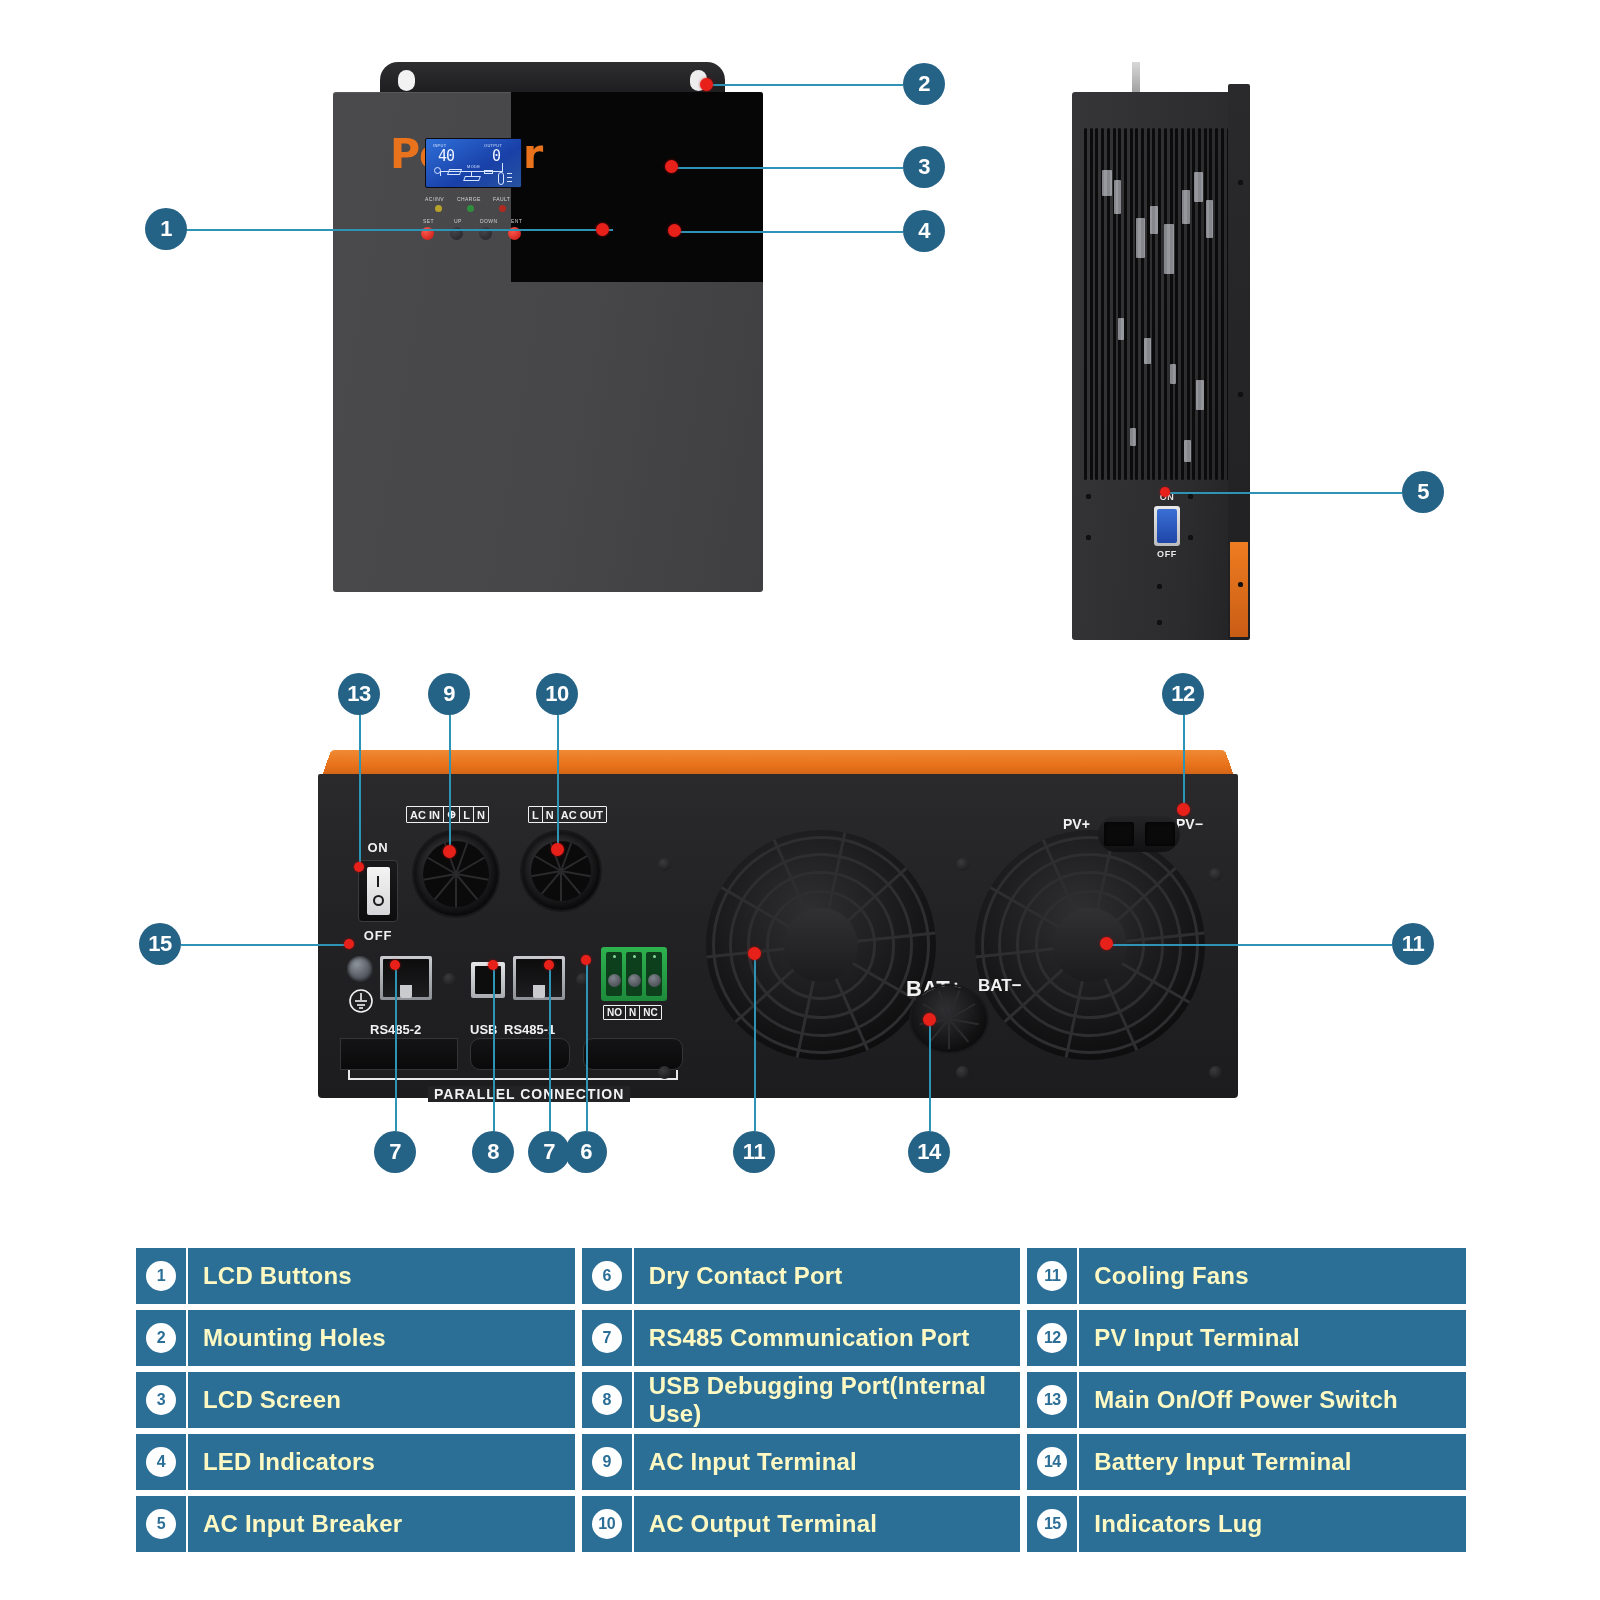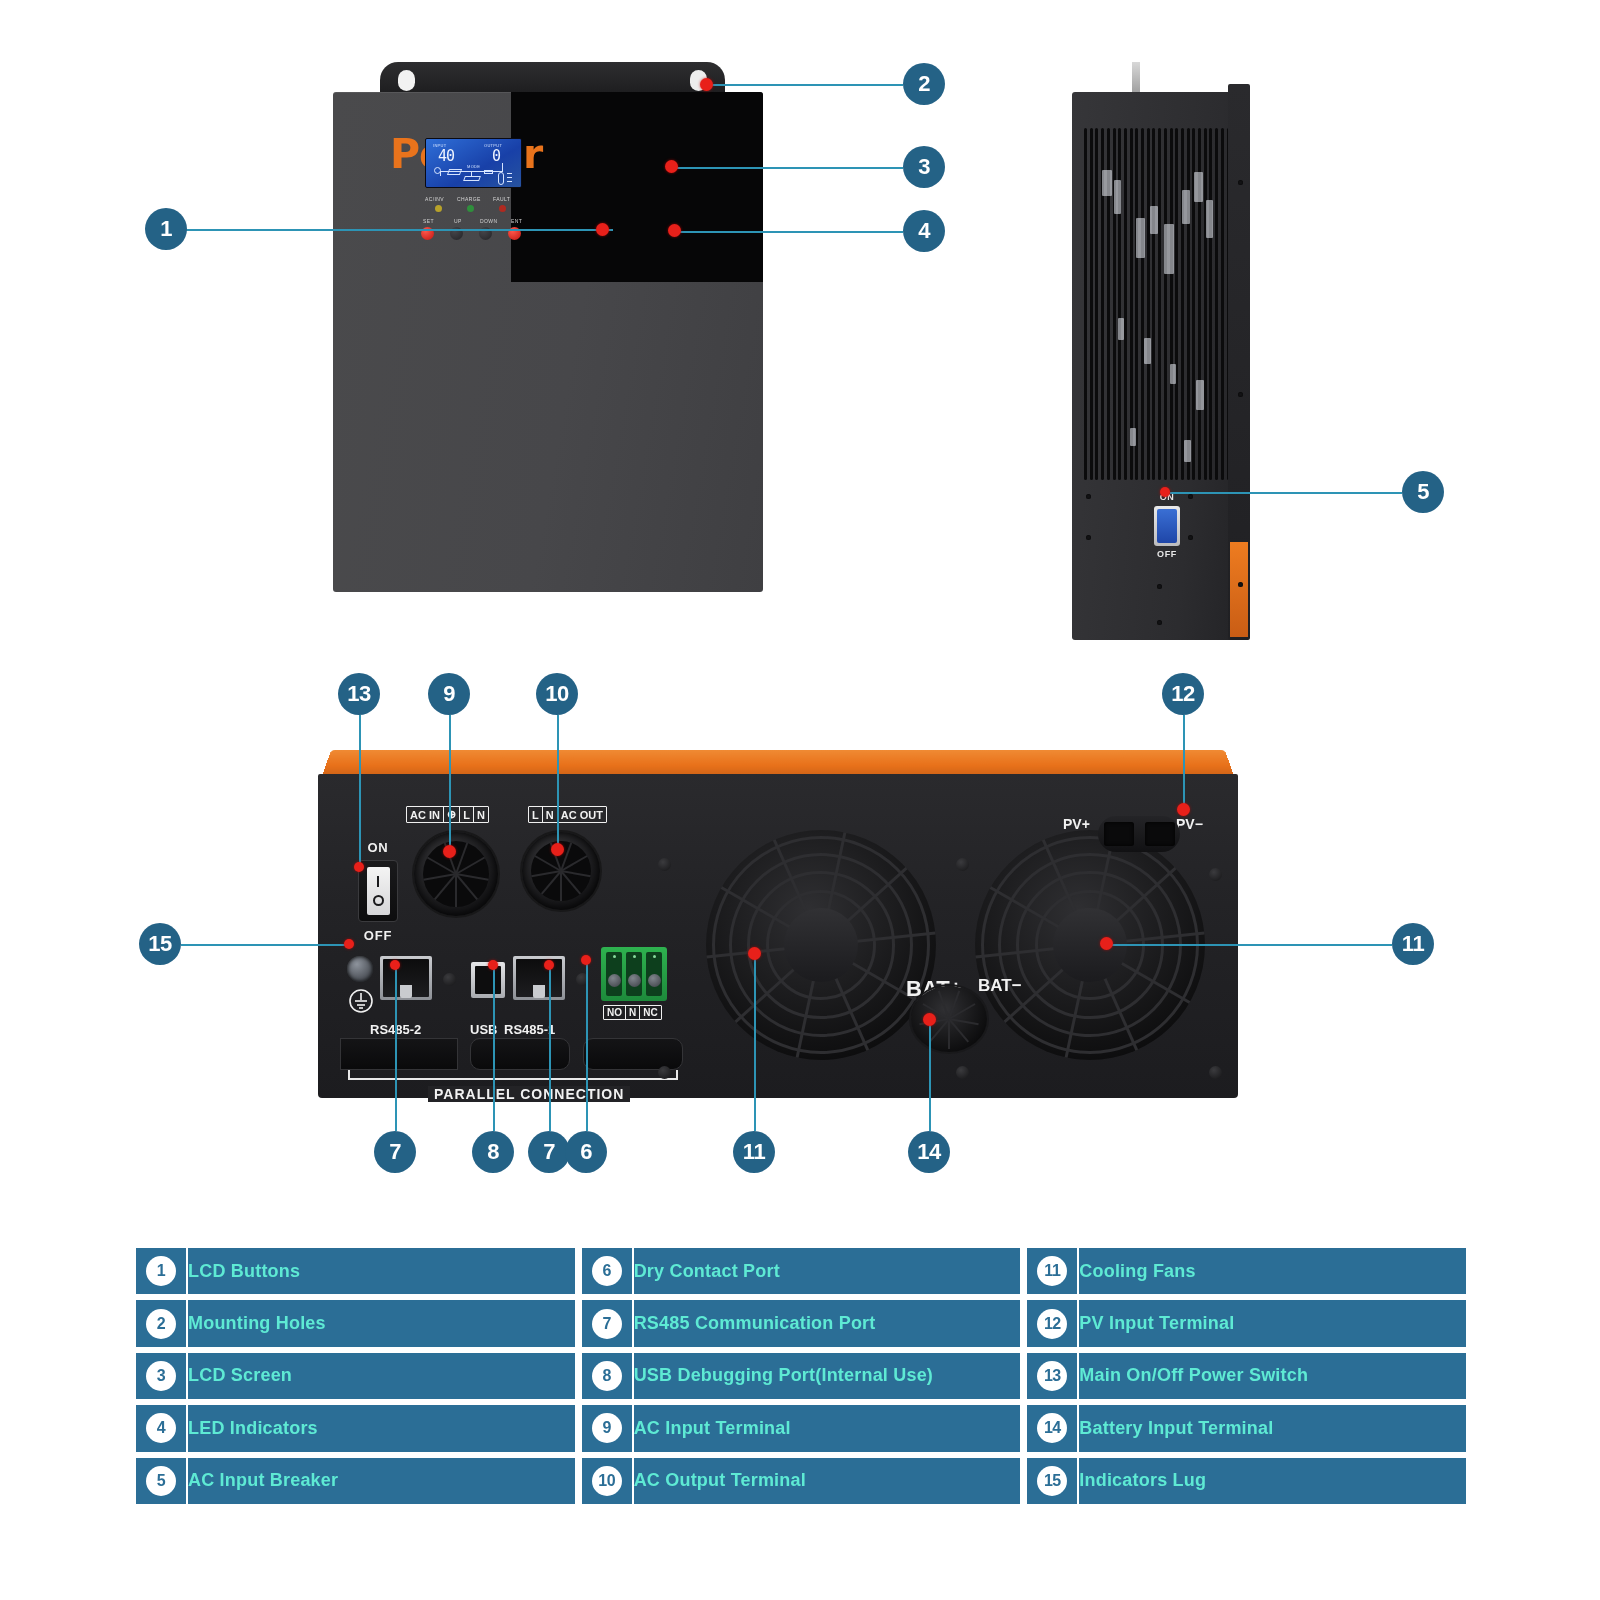--- a/index.html
+++ b/index.html
@@ -313,22 +313,22 @@
     border-right:2px solid #ffffff;
   }
   .lg-badge {
     width:30px; height:30px; border-radius:50%;
     background:#ffffff; color:#2b6e96;
     font-size:16px; font-weight:bold;
     display:flex; align-items:center; justify-content:center;
     letter-spacing:-0.5px;
   }
   .lg-text {
-    color:#5eead4;
-    font-size:18px; font-weight:bold;
+    padding-left:15px; color:#fef9c3;
+    font-size:24px; font-weight:bold;
     letter-spacing:.2px;
   }
 </style>
 </head>
 <body>
 
 <div class="stage">
 
   <div id="front-unit">
     <div class="mount-bar">

